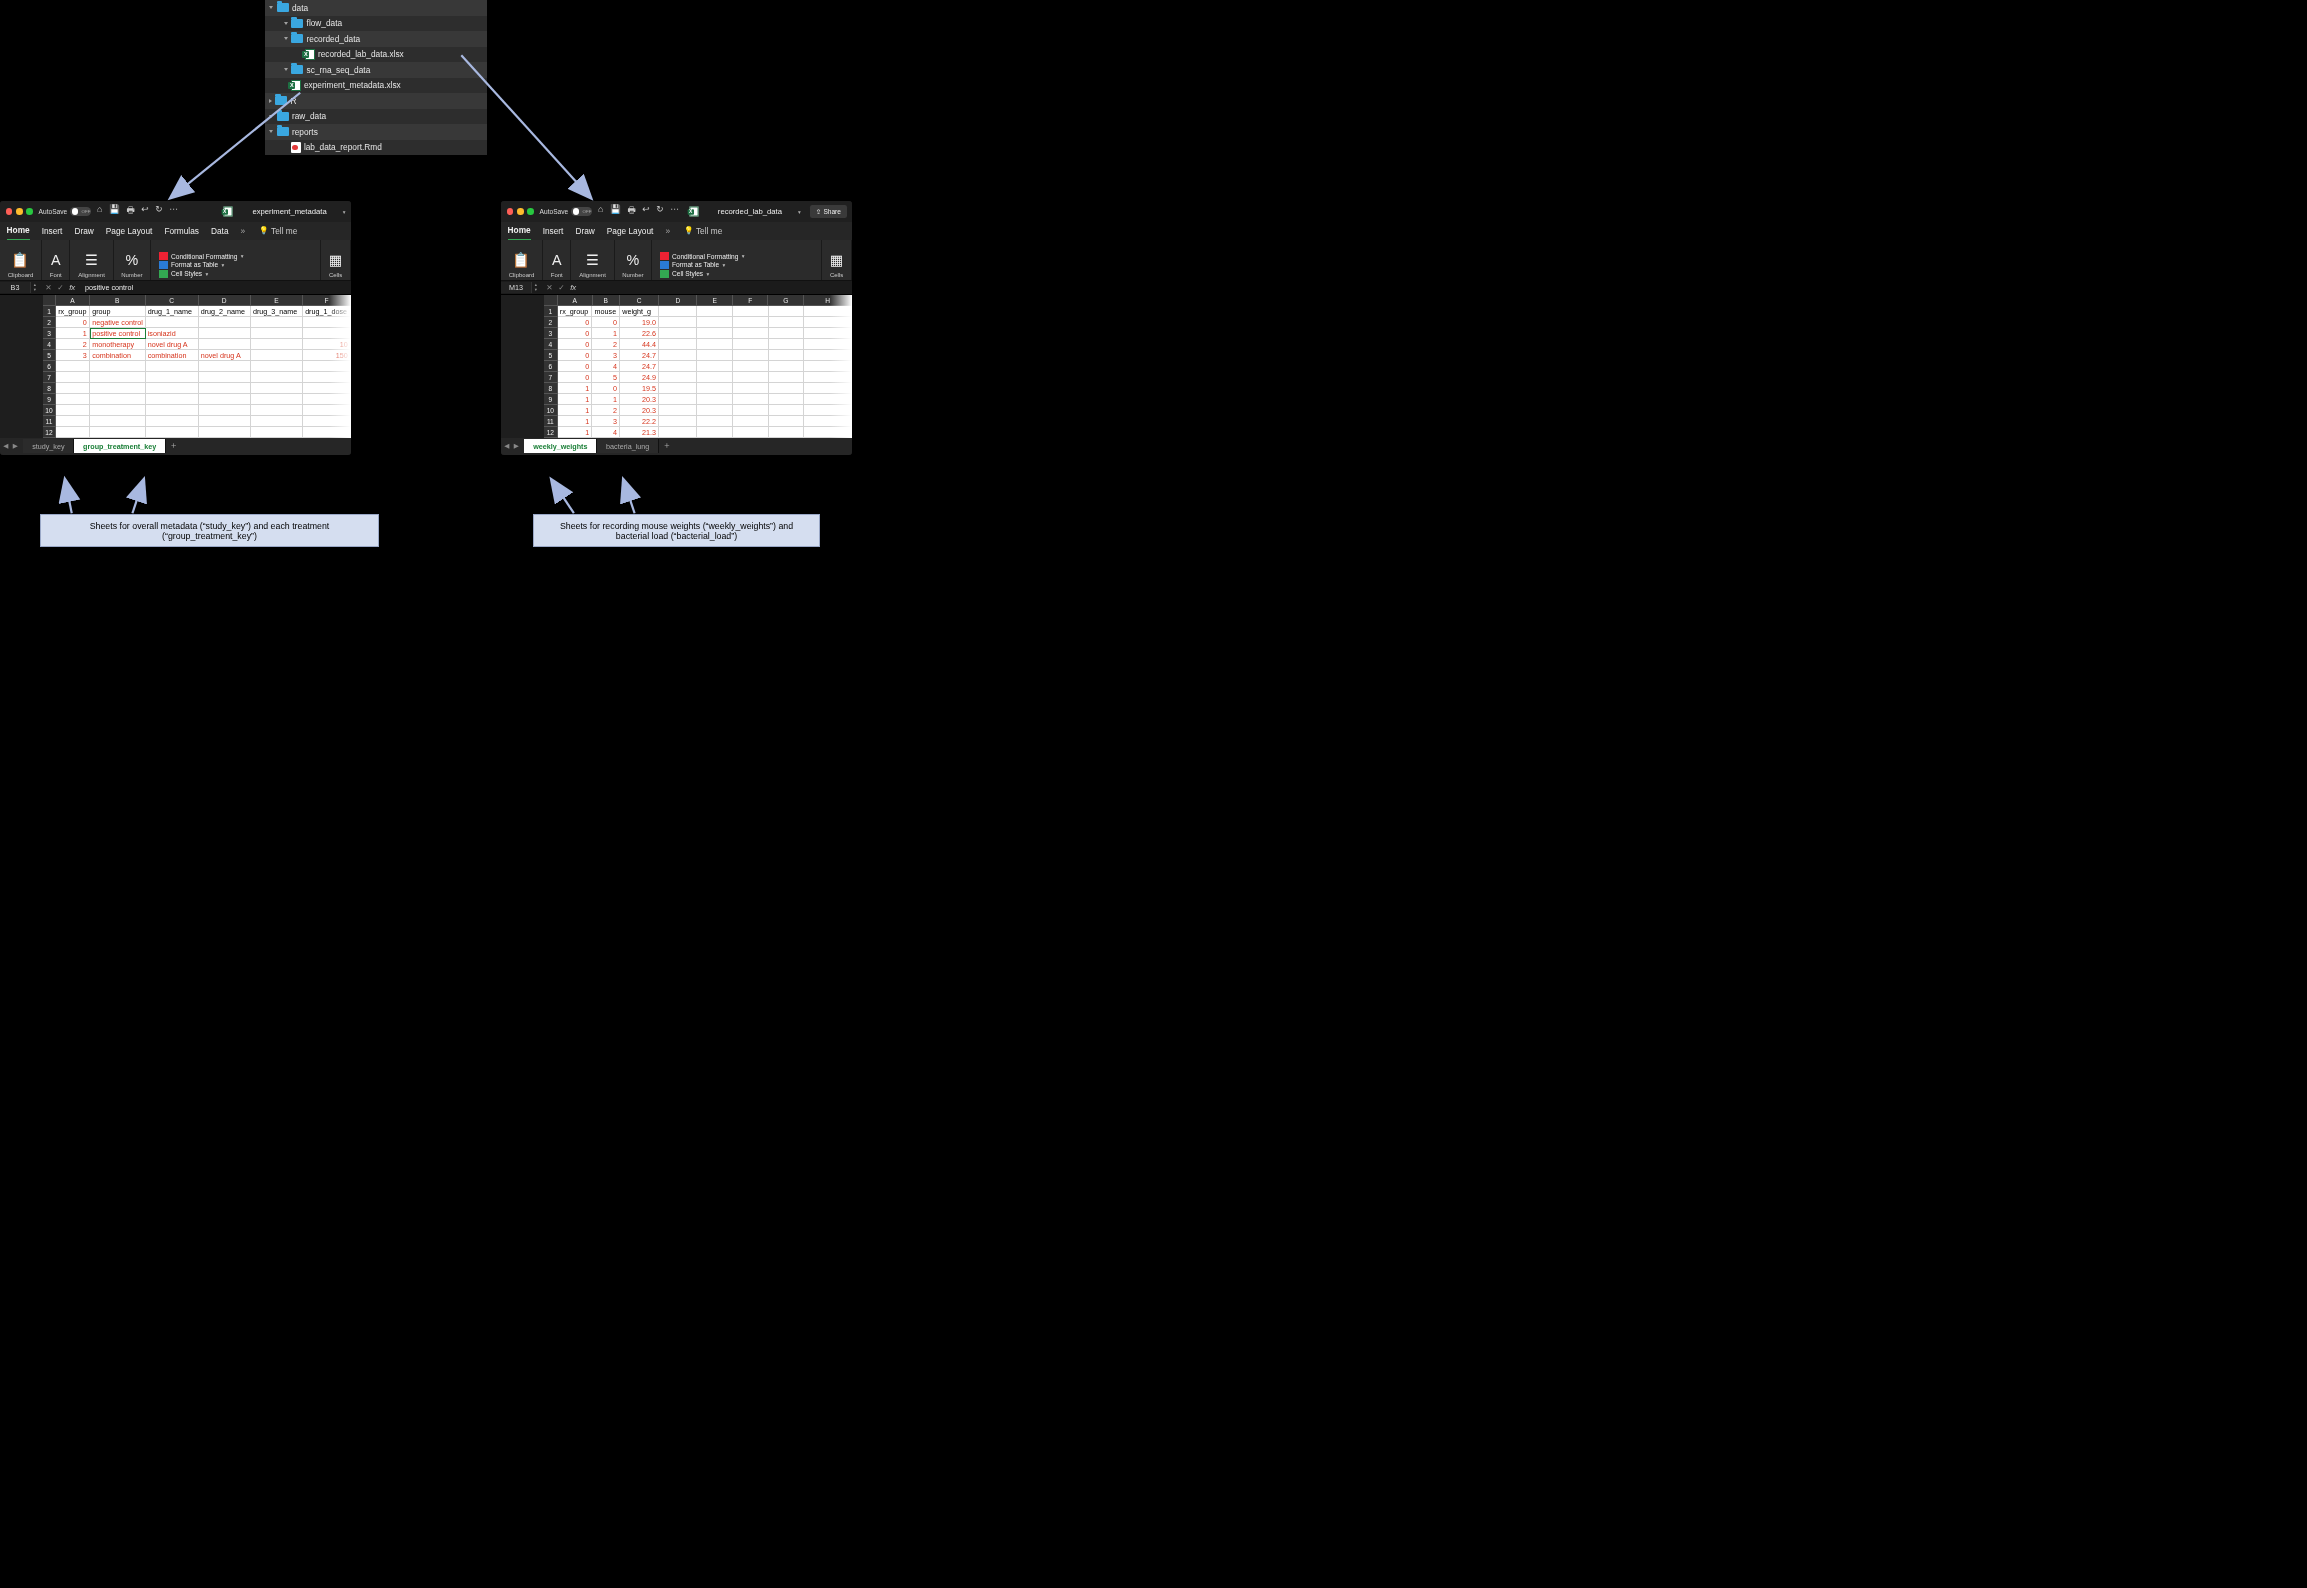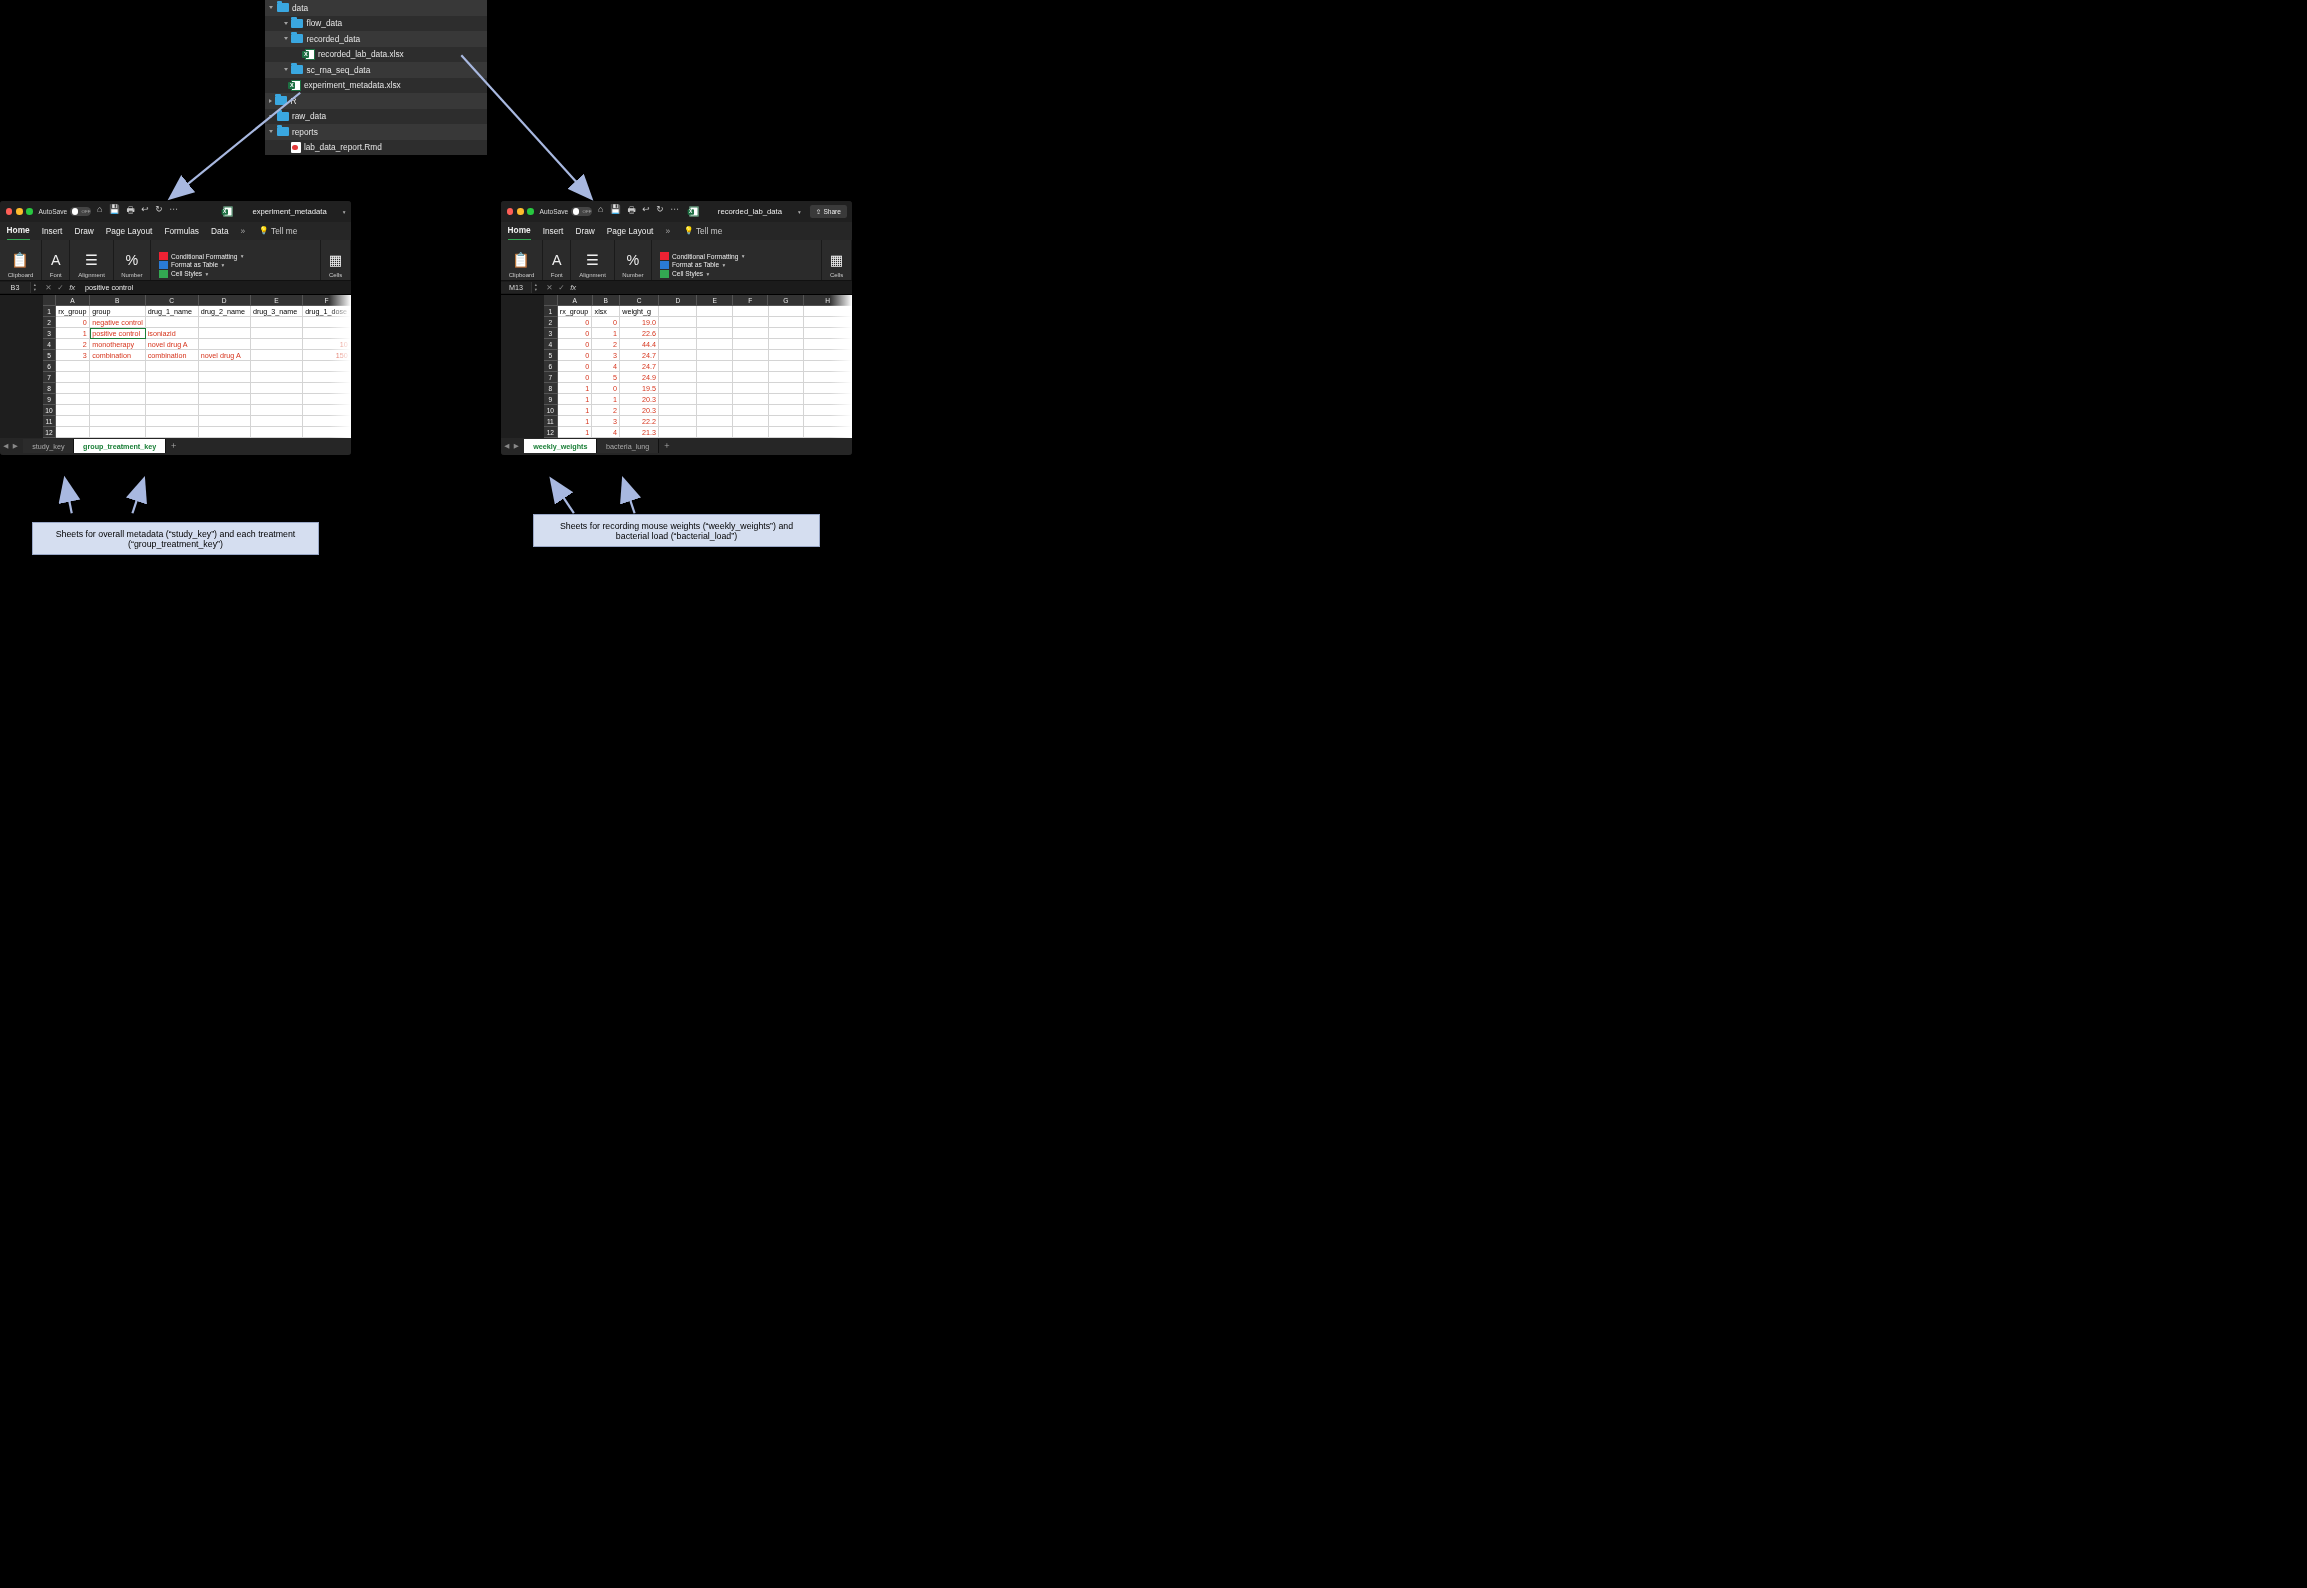--- a/index.html
+++ b/index.html
@@ -170,21 +170,21 @@
   .sheet-tab{ height:14.3px; padding:0 8.8px; display:flex; align-items:center;
               font-size:7.2px; border-right:0.6px solid #111;}
   .sheet-tab.active{ background:#fff; color:#1a7f37; font-weight:bold;}
   .sheet-tab.inactive{ color:#aaa; background:#2b2b2b;}
   .addsheet{ width:15.5px; text-align:center; color:#aaa; font-size:8.8px;}
 
   
   .callout{ position:absolute; background:#d5def0; border:0.6px solid #9aa8c7;
             color:#000; font-size:8.8px; text-align:center;
             padding:5.5px 11px; }
-  .callout.left { left:32px;  top:514px; width:287px;margin-top:8px;}
+  .callout.left { left:40px;  top:514px; width:339px;}
   .callout.right{ right:32px; top:514px; width:287px;}
   svg.overlay{ position:absolute; left:0; top:0; width:852px; height:585px;
                pointer-events:none;}
 </style>
 </head>
 <body>
 
 <div class="tree" id="tree">
     <div class="tree-row indent0">
       <span class="disclose"></span>
@@ -543,21 +543,21 @@
           <div class="hdr" style="width:44px">C</div>
           <div class="hdr" style="width:43px">D</div>
           <div class="hdr" style="width:40px">E</div>
           <div class="hdr" style="width:40px">F</div>
           <div class="hdr" style="width:40px">G</div>
           <div class="hdr" style="width:54px">H</div>
         </div>
         <div class="rowcells">
           <div class="rownum">1</div>
           <div class="cell" style="width:39px">rx_group</div>
-          <div class="cell" style="width:31px">xlsx</div>
+          <div class="cell" style="width:31px">mouse</div>
           <div class="cell" style="width:44px">weight_g</div>
           <div class="cell" style="width:43px"></div>
           <div class="cell" style="width:40px"></div>
           <div class="cell" style="width:40px"></div>
           <div class="cell" style="width:40px"></div>
           <div class="cell" style="width:54px"></div>
         </div>
         <div class="rowcells">
           <div class="rownum">2</div>
           <div class="cell red num " style="width:39px">0</div>

